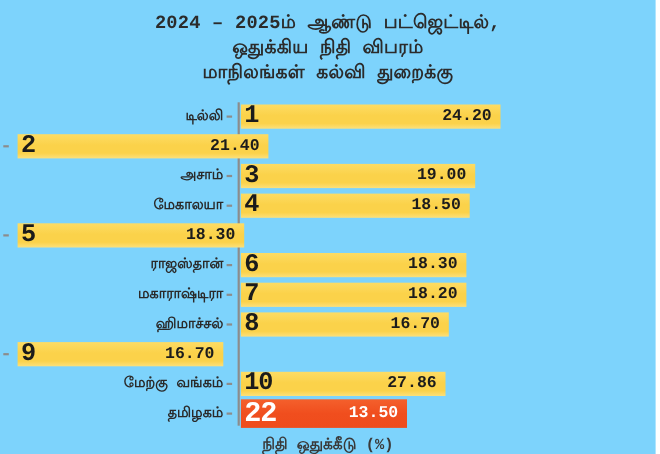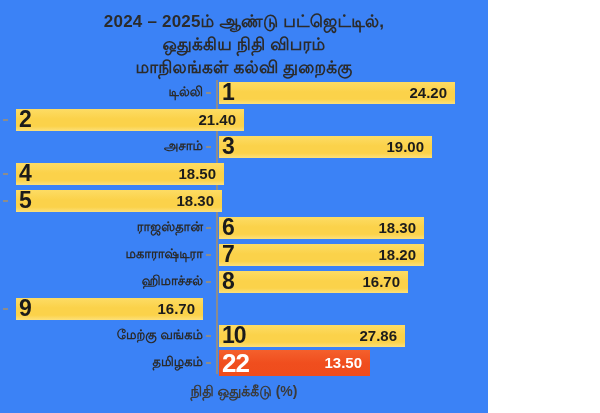--- a/index.html
+++ b/index.html
@@ -1,33 +1,34 @@
 <!DOCTYPE html>
 <html><head>
 <meta charset="utf-8">
 <style>
   html,body{margin:0;padding:0;background:#ffffff;}
   #stage{
     position:relative;
-    width:488px;height:413px;
-    background:#3b82f6;
-    font-family:Liberation Sans, sans-serif;
+    width:596px;height:413px;
+    background:#7dd3fc;
+    font-family:Liberation Mono, monospace;
     overflow:hidden;
   }
   .title{
     margin-top:10px;
     text-align:center;
     font-size:17px;
     font-weight:bold;
     line-height:23px;
     color:#2b2b2b;
     letter-spacing:.2px;
   }
   .chart{
     position:relative;
+    margin-top:13px;
   }
   .axis-line{
     position:absolute;
     left:216px;
     top:1px;
     height:294px;
     width:2px;
     background:#8c8c8c;
   }
   .rows{position:relative;}
@@ -137,20 +138,21 @@
     <div class="tick"></div>
     <div class="bar-area">
       <div class="bar" style="width: 213px;">
         <span class="rank">3</span>
         <span class="value">19.00</span>
       </div>
     </div>
   </div>
 
   <div class="row">
+    <div class="row-label">மேகாலயா</div>
     <div class="tick"></div>
     <div class="bar-area">
       <div class="bar" style="width: 208px;">
         <span class="rank">4</span>
         <span class="value">18.50</span>
       </div>
     </div>
   </div>
 
   <div class="row">

